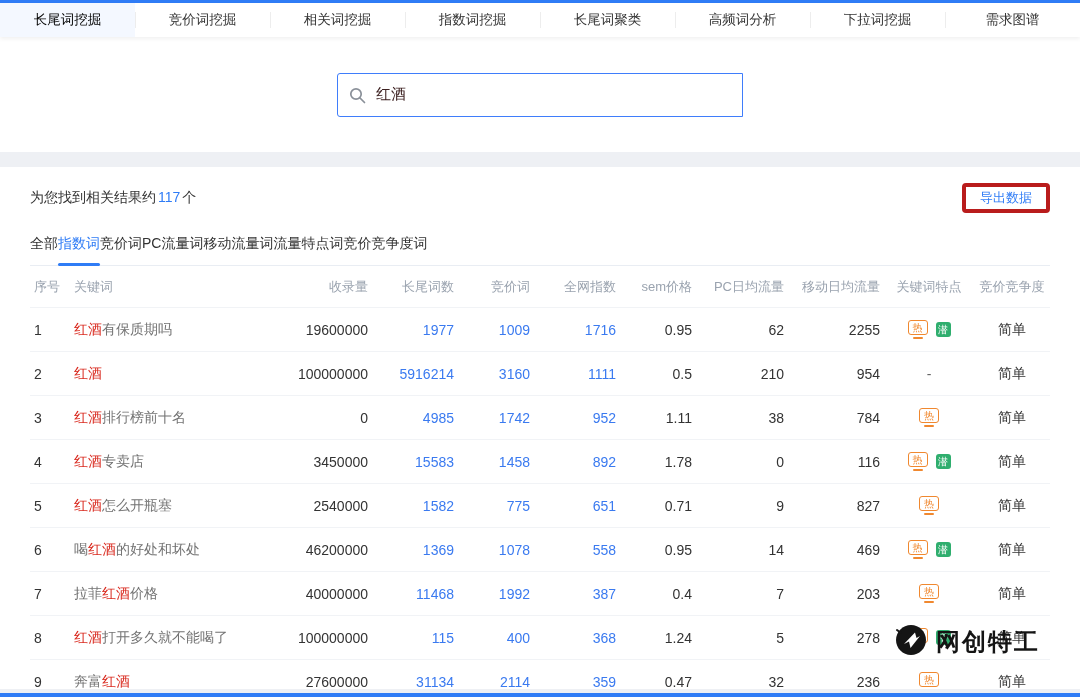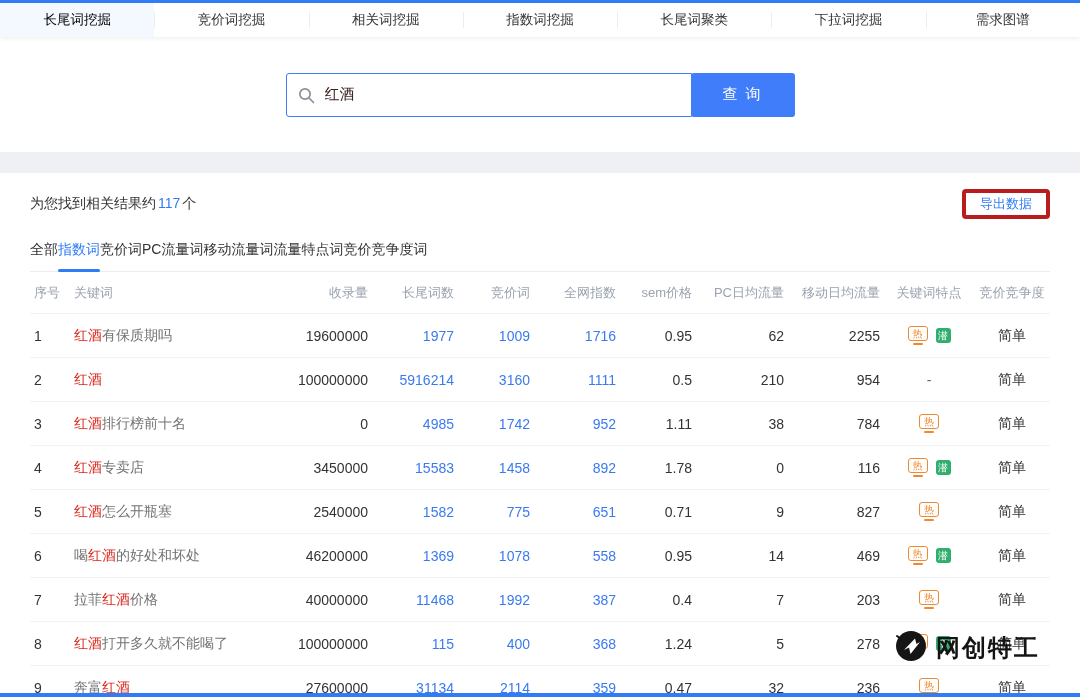--- a/index.html
+++ b/index.html
@@ -24,21 +24,21 @@
   .search-box { display: flex; align-items: stretch; }
   .search-input-wrap { position: relative; width: 406px; height: 44px; border: 1px solid #3f7dfb; border-radius: 3px 0 0 3px; background: #fff; display: flex; align-items: center; padding-left: 38px; }
   .search-icon { position: absolute; left: 11px; top: 13px; width: 17px; height: 17px; }
   .search-input { border: none; outline: none; width: 340px; font-size: 15px; color: #3c2020; font-family: inherit;
     text-decoration: underline wavy #e02e24; text-underline-offset: 4px; }
   .search-btn { width: 104px; height: 44px; background: #3f7dfb; color: #fff; font-size: 15px; border: none; border-radius: 3px; margin-left: -1px; cursor: pointer; font-family: inherit; letter-spacing: 2px; }
 
   .gap { height: 15px; }
 
   
-  .panel { background: #fff; height: 522px; padding: 0 30px; position: relative; overflow: hidden; margin-top: 6px; }
+  .panel { background: #fff; height: 522px; padding: 0 30px; position: relative; overflow: hidden; }
   .results-head { display: flex; justify-content: space-between; align-items: center; padding-top: 16px; }
   .results-count { font-size: 14px; color: #333; }
   .count-num { color: #2f7cf6; margin: 0 2px; }
   .export-btn { height: 30px; padding: 0 14px; border: 4px solid #b91c1c; color: #2f7cf6; background: #fff; border-radius: 4px; font-size: 13px; cursor: pointer; font-family: inherit; }
 
   .filter-tabs { display: flex; margin-top: 22px; border-bottom: 1px solid #e9edf3; }
   .ftab { font-size: 14px; color: #333; padding-bottom: 12px; cursor: pointer; position: relative; }
   .ftab.active { color: #2f7cf6; }
   .ftab.active::after { content: ""; position: absolute; left: 0; right: 0; bottom: -1px; height: 3px; background: #2f7cf6; border-radius: 2px; }
 
@@ -69,36 +69,36 @@
 <body>
 
 <div class="top-stripe"></div>
 
 <div class="tabbar">
     <div class="tab active">长尾词挖掘</div>
     <div class="tab">竞价词挖掘</div>
     <div class="tab">相关词挖掘</div>
     <div class="tab">指数词挖掘</div>
     <div class="tab">长尾词聚类</div>
+    <div class="tab">高频词分析</div>
     <div class="tab">下拉词挖掘</div>
     <div class="tab">需求图谱</div>
   </div>
 
 <div class="search-section">
   <div class="search-box">
     <div class="search-input-wrap">
       <span class="search-icon">
         <svg width="17" height="17" viewBox="0 0 17 17">
           <circle cx="7" cy="7" r="5.2" fill="none" stroke="#8a9099" stroke-width="1.7"></circle>
           <line x1="11" y1="11" x2="15.5" y2="15.5" stroke="#8a9099" stroke-width="1.7" stroke-linecap="round"></line>
         </svg>
       </span>
       <input class="search-input" value="红酒" style="">
     </div>
-    <button class="search-btn">查 询</button>
   </div>
 </div>
 
 <div class="gap"></div>
 
 <div class="panel">
   <div class="results-head">
     <div class="results-count">
       <span>为您找到相关结果约</span><span class="count-num">117</span><span>个</span>
     </div>

